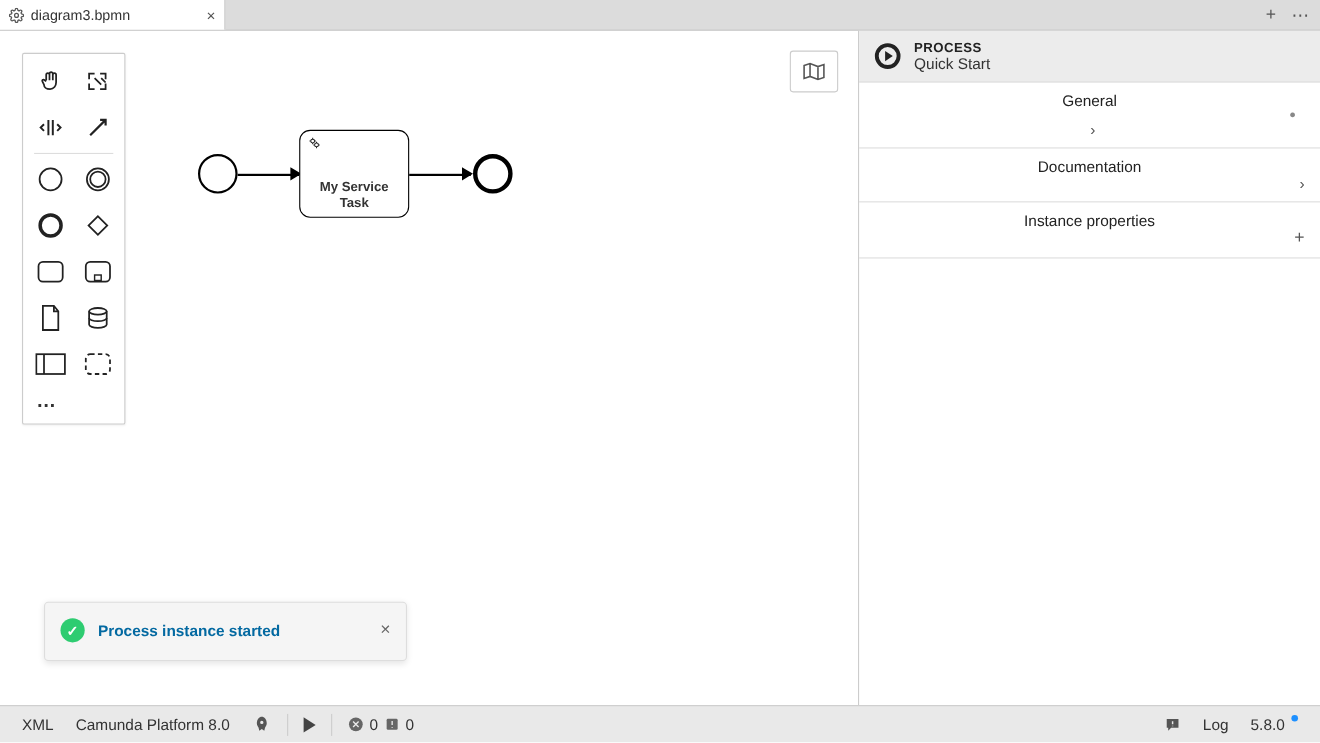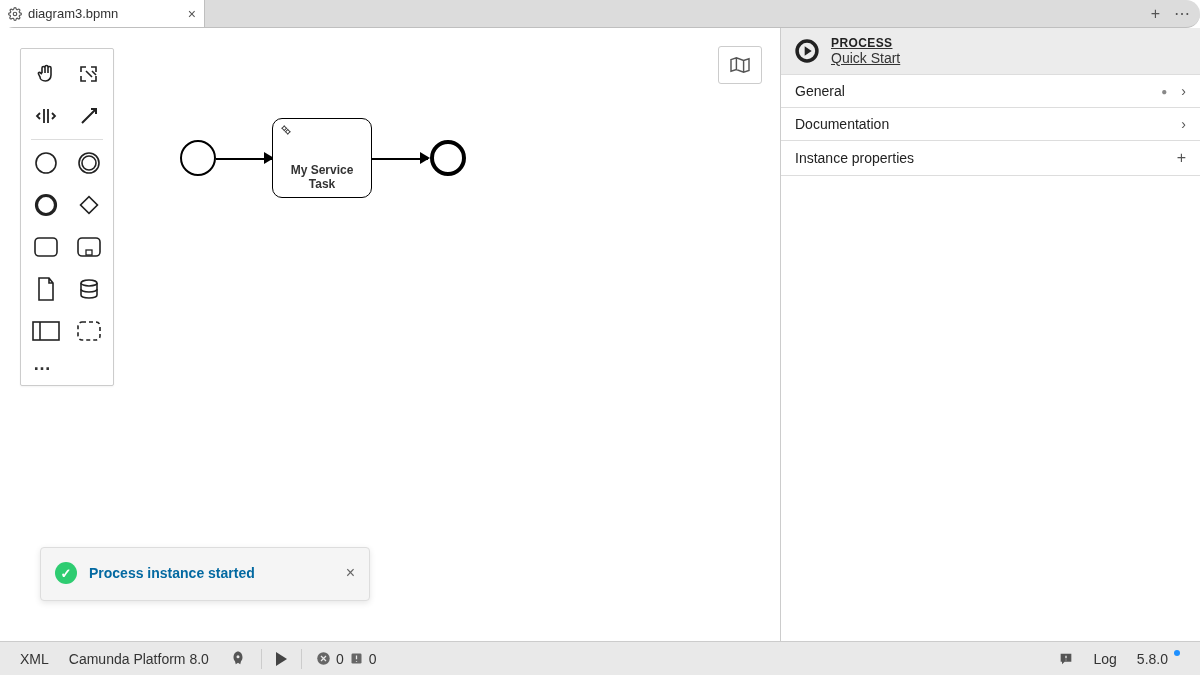--- a/index.html
+++ b/index.html
@@ -13,21 +13,20 @@
       background: #fff;
       position: relative;
     }
     
     .tabbar {
       height: 28px;
       background: #dcdcdc;
       display: flex;
       align-items: stretch;
       border-bottom: 1px solid #bfbfbf;
-      border-radius: 14px;
     }
     .tab {
       display: flex;
       align-items: center;
       padding: 0 8px;
       gap: 6px;
       background: #fff;
       border-right: 1px solid #bfbfbf;
       min-width: 205px;
     }
@@ -69,40 +68,40 @@
       display: flex;
       flex-direction: column;
     }
     .props-header {
       display: flex;
       align-items: center;
       padding: 8px 12px;
       gap: 10px;
       background: #ececec;
       border-bottom: 1px solid #ddd;
-      text-decoration: underline;
     }
     .props-header .title {
       font-size: 12px;
       font-weight: 700;
       letter-spacing: 0.4px;
       color: #222;
     }
     .props-header .subtitle {
       font-size: 14px;
       color: #333;
     }
     .props-section {
       display: flex;
       align-items: center;
       padding: 8px 14px;
       border-bottom: 1px solid #ddd;
       font-size: 14px;
       color: #222;
       cursor: pointer;
+      flex-direction: column;
     }
     .props-section .dot {
       margin-left: auto;
       color: #888;
       font-size: 10px;
       padding-right: 8px;
     }
     .props-section .chev { color: #555; margin-left: 6px; }
     .props-section .plus2 { margin-left: auto; color: #555; font-size: 16px; }
 

